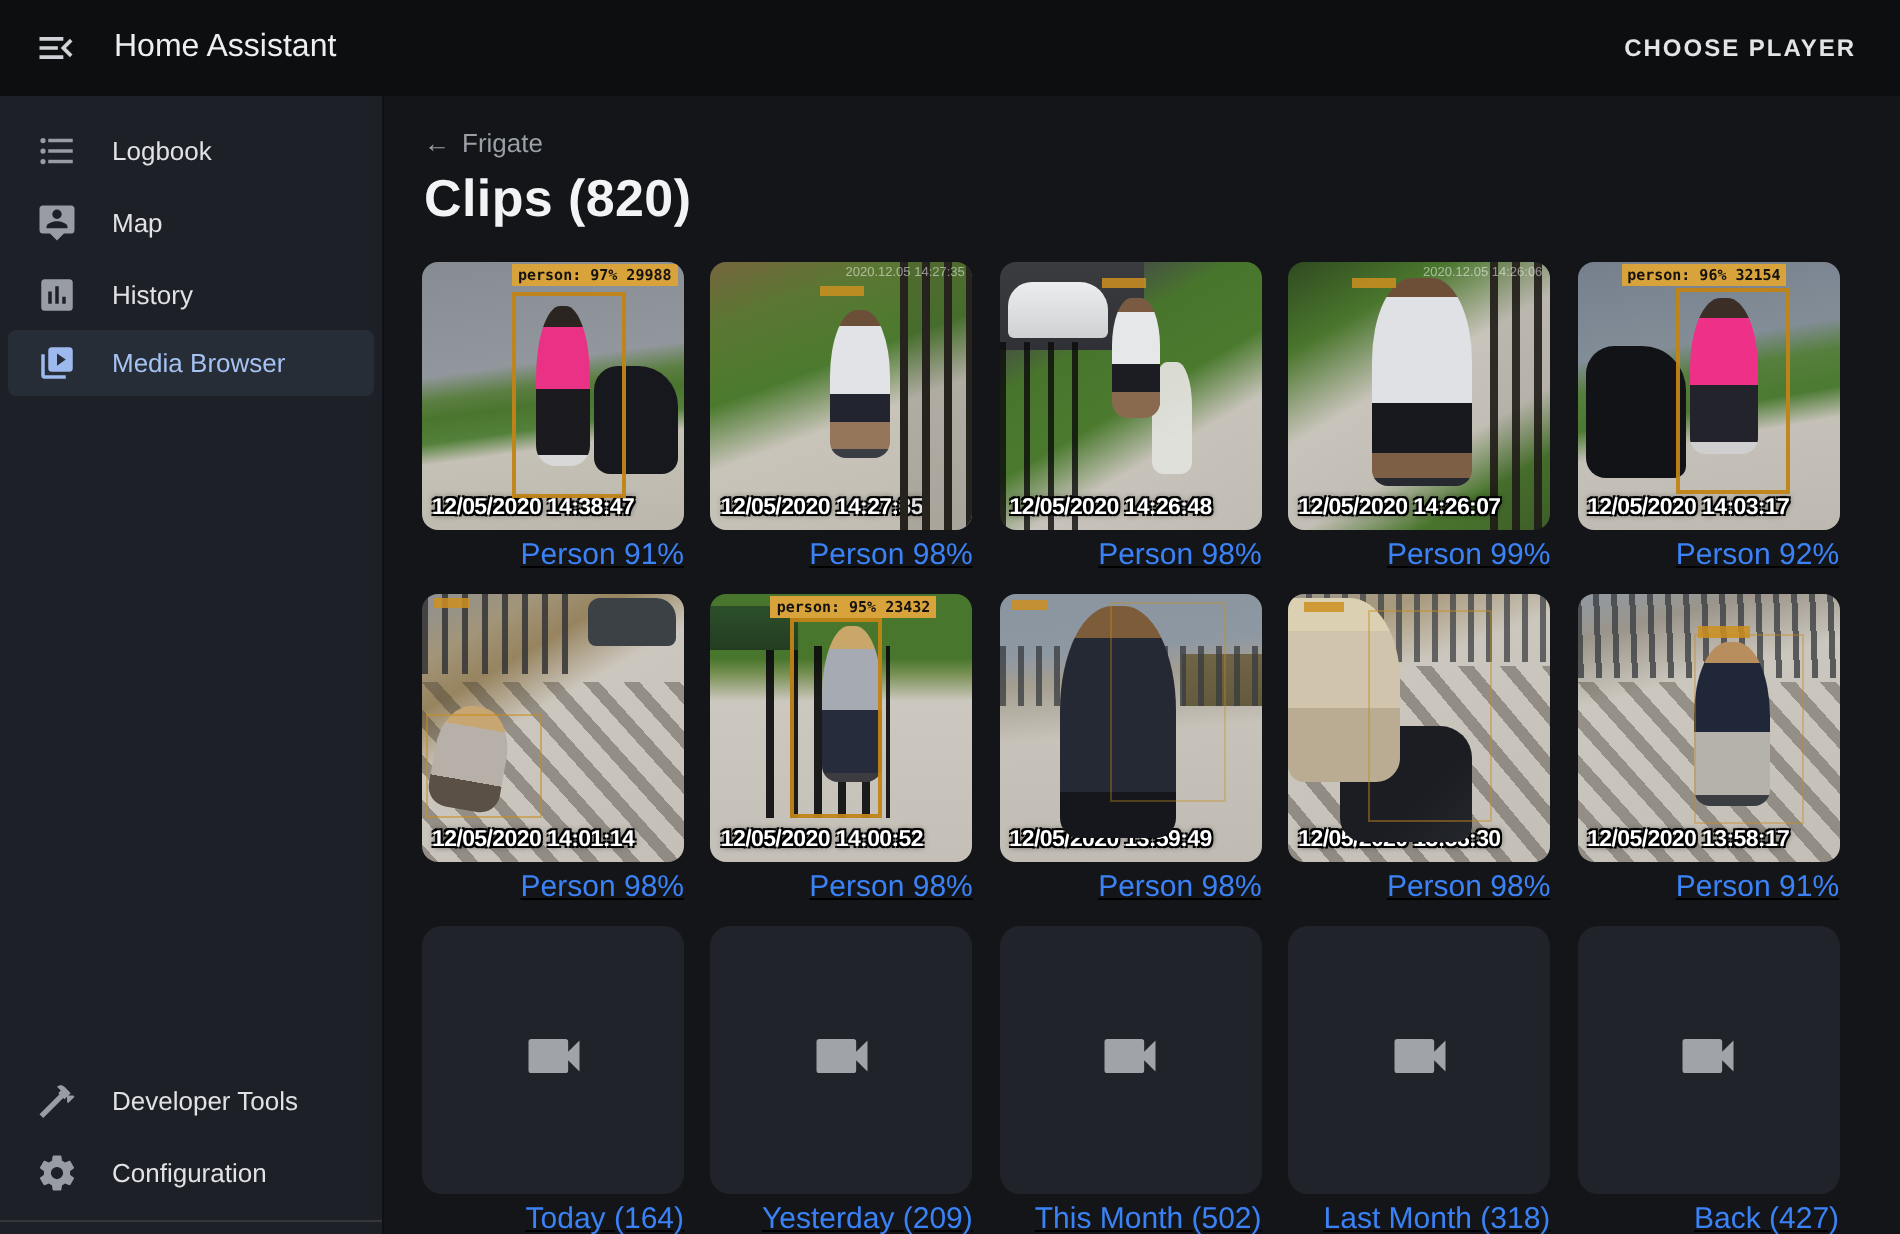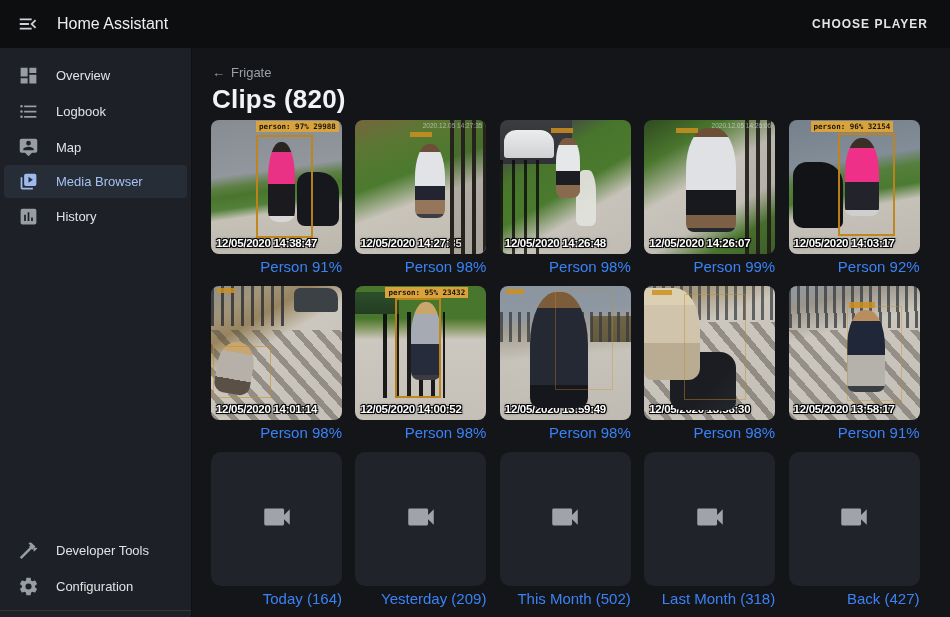--- a/index.html
+++ b/index.html
@@ -37,22 +37,22 @@
   .avatar { width:25px; height:25px; border-radius:50%; background:#83aced; color:#15171b;
     font-size:12px; font-weight:700; display:flex; align-items:center; justify-content:center; flex:0 0 25px; margin-left:-1px; }
   .nav-item.user .lbl { margin-left:15px; }
 
   
   .content { flex:1; background:#131519; overflow:hidden; }
   .content-header { padding:15px 0 0 20px; }
   .back-link { font-size:13px; color:#9aa0a6; cursor:pointer; display:inline-flex; align-items:center; gap:6px; }
   .page-title { margin-top:3px; font-size:26px; font-weight:700; color:#f2f3f5; letter-spacing:0.2px; }
 
-  .grid { margin:5px 31px 0 19px; display:grid; grid-template-columns:repeat(5,131px);
-    column-gap:13.4px; row-gap:11px; }
+  .grid { margin:16px 31px 0 19px; display:grid; grid-template-columns:repeat(5,131px);
+    column-gap:13.4px; row-gap:11px;text-decoration:underline; }
   .cell { width:131px; cursor:pointer; }
   .thumb { position:relative; width:131px; height:134px; border-radius:8px; overflow:hidden; background:#555; }
   .cap { margin-top:5px; font-size:15px; line-height:16px; color:#3b82f6;text-align:right; }
 
   .ts { position:absolute; left:5px; bottom:5px; font-size:11.5px; font-weight:700; color:#fff;
     letter-spacing:-0.3px; white-space:nowrap;
     text-shadow:-1px -1px 0 #000,1px -1px 0 #000,-1px 1px 0 #000,1px 1px 0 #000,0 0 3px #000; }
   .det { position:absolute; top:1px; background:#d9a33c; color:#151210; font-size:7.5px; font-weight:700;
     font-family:"DejaVu Sans Mono",monospace; padding:1px 3px; white-space:nowrap; z-index:4; }
   .corner { position:absolute; top:2px; right:4px; color:rgba(255,255,255,0.5); font-size:6.5px; z-index:4; white-space:nowrap; }
@@ -181,56 +181,48 @@
     </div>
     <div class="tb-spacer"></div>
     <button class="choose-player">CHOOSE PLAYER</button>
   </header>
 
   <div class="main">
     <nav class="sidebar">
       <div class="nav-item">
         <span class="ico">
           <svg viewBox="0 0 24 24" width="21" height="21">
-              <path fill="currentColor" d="M13,3V9H21V3M13,21H21V11H13M3,21H11V15H3M3,13H11V3H3Z"></path>
-            </svg>
-        </span>
-        <span class="lbl">Overview</span>
-      </div>
-      <div class="nav-item">
-        <span class="ico">
-          <svg viewBox="0 0 24 24" width="21" height="21">
               <path fill="currentColor" d="M7,5H21V7H7V5M7,13V11H21V13H7M4,4.5A1.5,1.5 0 0,1 5.5,6A1.5,1.5 0 0,1 4,7.5A1.5,1.5 0 0,1 2.5,6A1.5,1.5 0 0,1 4,4.5M4,10.5A1.5,1.5 0 0,1 5.5,12A1.5,1.5 0 0,1 4,13.5A1.5,1.5 0 0,1 2.5,12A1.5,1.5 0 0,1 4,10.5M7,19V17H21V19H7M4,16.5A1.5,1.5 0 0,1 5.5,18A1.5,1.5 0 0,1 4,19.5A1.5,1.5 0 0,1 2.5,18A1.5,1.5 0 0,1 4,16.5Z"></path>
             </svg>
         </span>
         <span class="lbl">Logbook</span>
       </div>
       <div class="nav-item">
         <span class="ico">
           <svg viewBox="0 0 24 24" width="21" height="21">
               <path fill="currentColor" d="M20,2H4A2,2 0 0,0 2,4V16A2,2 0 0,0 4,18H8L12,22L16,18H20A2,2 0 0,0 22,16V4A2,2 0 0,0 20,2M12,4.3A2.7,2.7 0 0,1 14.7,7A2.7,2.7 0 0,1 12,9.7A2.7,2.7 0 0,1 9.3,7A2.7,2.7 0 0,1 12,4.3M18,15H6V14.1C6,12.1 10,11 12,11C14,11 18,12.1 18,14.1V15Z"></path>
             </svg>
         </span>
         <span class="lbl">Map</span>
       </div>
+      <div class="nav-item">
+        <span class="ico">
+          <svg viewBox="0 0 24 24" width="21" height="21">
+              <path fill="currentColor" d="M19,3H5A2,2 0 0,0 3,5V19A2,2 0 0,0 5,21H19A2,2 0 0,0 21,19V5A2,2 0 0,0 19,3M9,17H7V10H9V17M13,17H11V7H13V17M17,17H15V13H17V17Z"></path>
+            </svg>
+        </span>
+        <span class="lbl">History</span>
+      </div>
       <div class="nav-item selected">
         <span class="ico">
           <svg viewBox="0 0 24 24" width="21" height="21">
               <path fill="currentColor" d="M19,3H9A2,2 0 0,0 7,5V15A2,2 0 0,0 9,17H19A2,2 0 0,0 21,15V5A2,2 0 0,0 19,3M12,13.5V6.5L17,10L12,13.5M3,7V19A2,2 0 0,0 5,21H17V19H5V7H3Z"></path>
             </svg>
         </span>
         <span class="lbl">Media Browser</span>
-      </div>
-      <div class="nav-item">
-        <span class="ico">
-          <svg viewBox="0 0 24 24" width="21" height="21">
-              <path fill="currentColor" d="M19,3H5A2,2 0 0,0 3,5V19A2,2 0 0,0 5,21H19A2,2 0 0,0 21,19V5A2,2 0 0,0 19,3M9,17H7V10H9V17M13,17H11V7H13V17M17,17H15V13H17V17Z"></path>
-            </svg>
-        </span>
-        <span class="lbl">History</span>
       </div>
 
       <div class="side-spacer"></div>
 
       <div class="nav-item">
         <span class="ico">
           <svg viewBox="0 0 24 24" width="21" height="21">
               <path fill="currentColor" d="M2,19.63L13.43,8.2L12.72,7.5L14.14,6.07L12,3.89C13.2,2.7 15.09,2.7 16.27,3.89L19.87,7.5L18.45,8.91H21.29L22,9.62L18.45,13.21L17.74,12.5V9.62L16.27,11.04L15.56,10.33L4.13,21.76L2,19.63Z"></path>
             </svg>
         </span>

